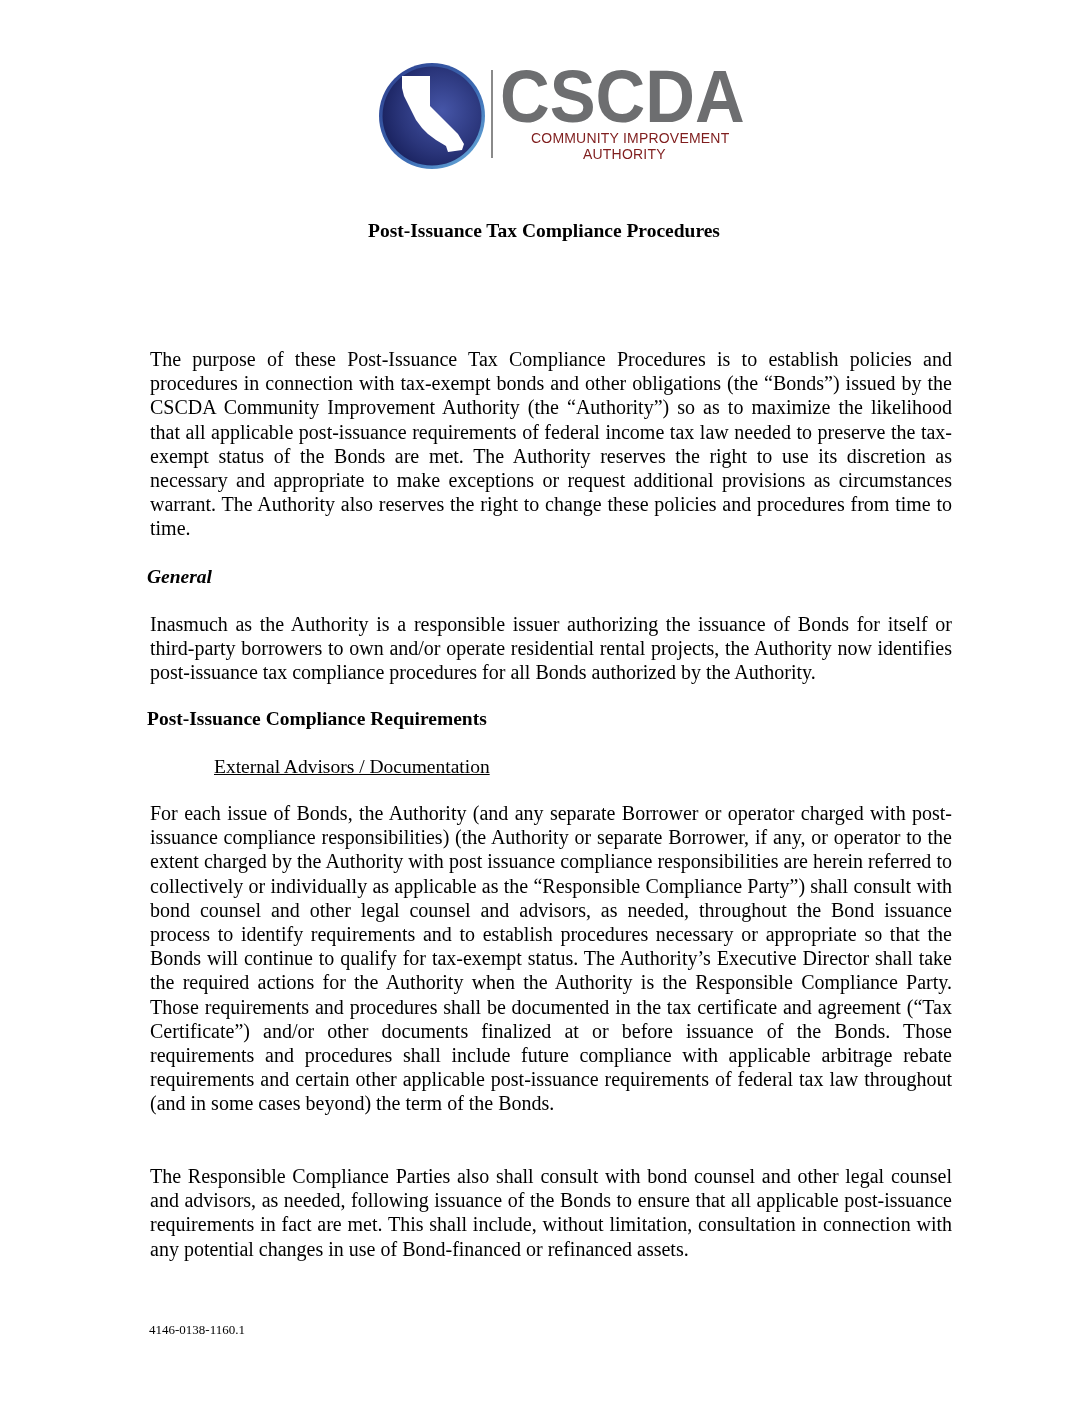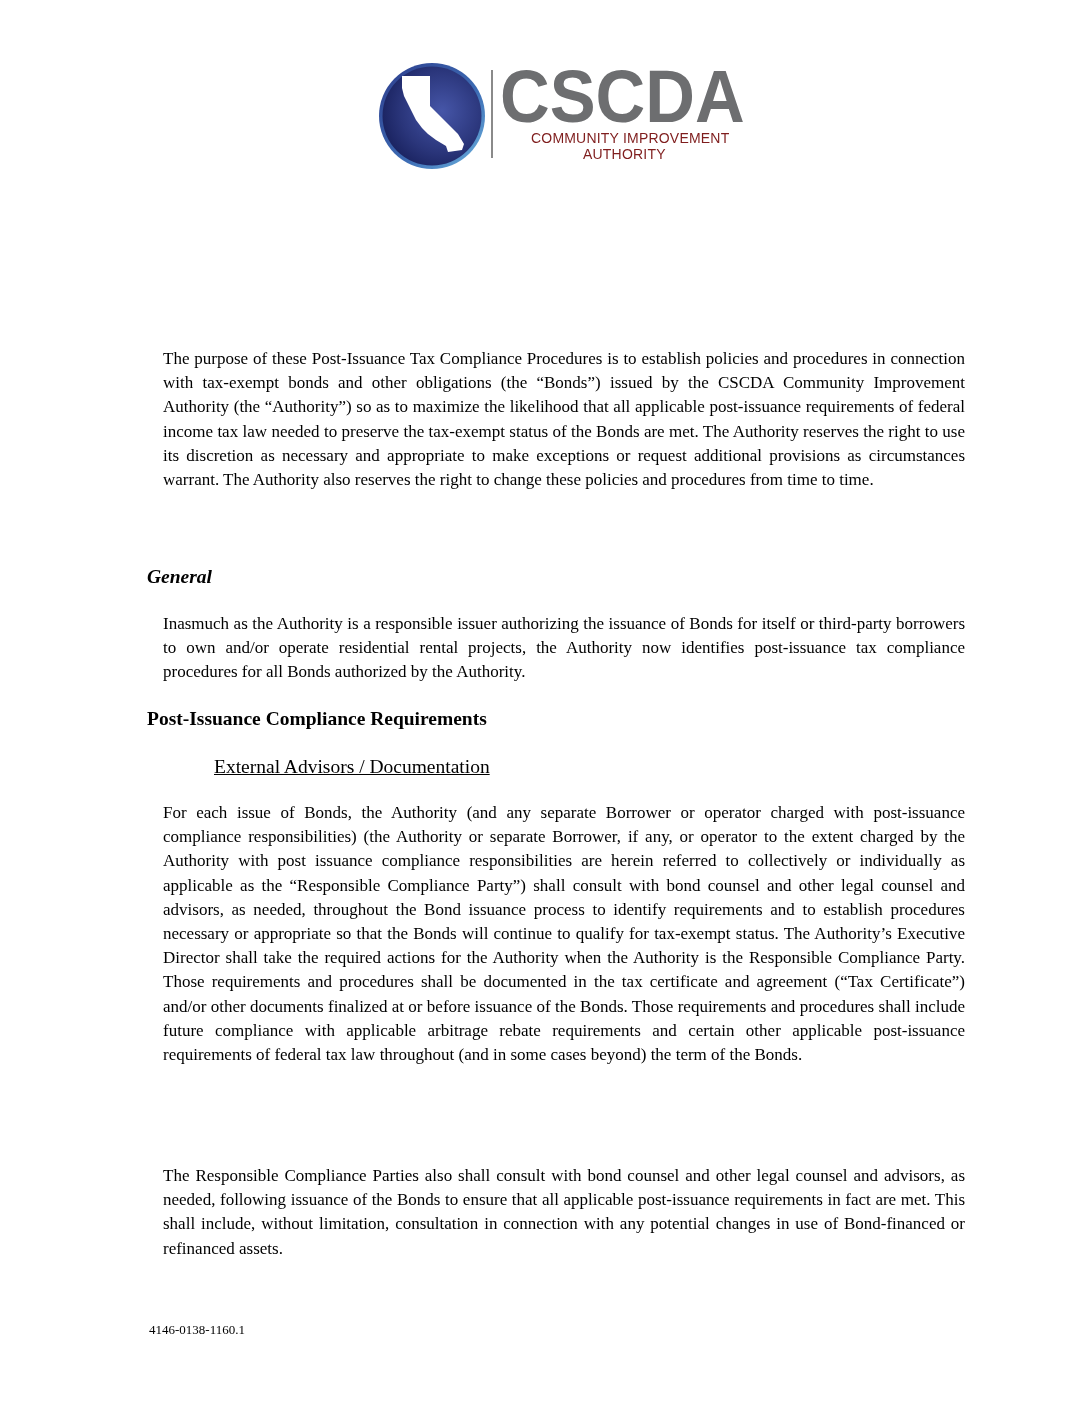--- a/index.html
+++ b/index.html
@@ -78,23 +78,23 @@
     .date {
       position: absolute;
       top: 299px;
       left: 0; width: 1088px;
       text-align: center;
       font-size: 20px;
       line-height: 24px;
     }
     .para {
       position: absolute;
-      left: 163px;
+      left: 150px;
       width: 802px;
-      font-size: 17px;
+      font-size: 20px;
       line-height: 24.2px;
       text-align: justify;
     }
     .heading {
       position: absolute;
       left: 147px;
       font-weight: bold;
       font-size: 19.5px;
       line-height: 24px;
     }
@@ -135,20 +135,21 @@
       <circle cx="54" cy="54" r="53" fill="url(#ringGrad)"></circle>
       <circle cx="54" cy="54" r="49.5" fill="url(#sealGrad)"></circle>
       <path d="M24 14 L52 14 L52 44 L80 72 L86 82 L84 88 L70 90 L68 84 L58 78 L50 72 L44 66 L38 58 L34 50 L30 42 L26 34 L24 26 Z" fill="#ffffff"></path>
     </svg>
     <div class="logo-divider"></div>
     <div class="logo-wordmark">CSCDA</div>
     <div class="logo-sub1">COMMUNITY IMPROVEMENT</div>
     <div class="logo-sub2">AUTHORITY</div>
   </div>
 
+  <div class="title title1">Post-Issuance Tax Compliance Procedures</div>
 
 
   <div class="para" style="top:347px;">The purpose of these Post-Issuance Tax Compliance Procedures is to establish policies and procedures in connection with tax-exempt bonds and other obligations (the “Bonds”) issued by the CSCDA Community Improvement Authority (the “Authority”) so as to maximize the likelihood that all applicable post-issuance requirements of federal income tax law needed to preserve the tax-exempt status of the Bonds are met. The Authority reserves the right to use its discretion as necessary and appropriate to make exceptions or request additional provisions as circumstances warrant. The Authority also reserves the right to change these policies and procedures from time to time.</div>
 
   <div class="heading" style="top:565px;font-style:italic;">General</div>
 
   <div class="para" style="top:612px;">Inasmuch as the Authority is a responsible issuer authorizing the issuance of Bonds for itself or third-party borrowers to own and/or operate residential rental projects, the Authority now identifies post-issuance tax compliance procedures for all Bonds authorized by the Authority.</div>
 
   <div class="heading" style="top:707px;">Post-Issuance Compliance Requirements</div>
 

